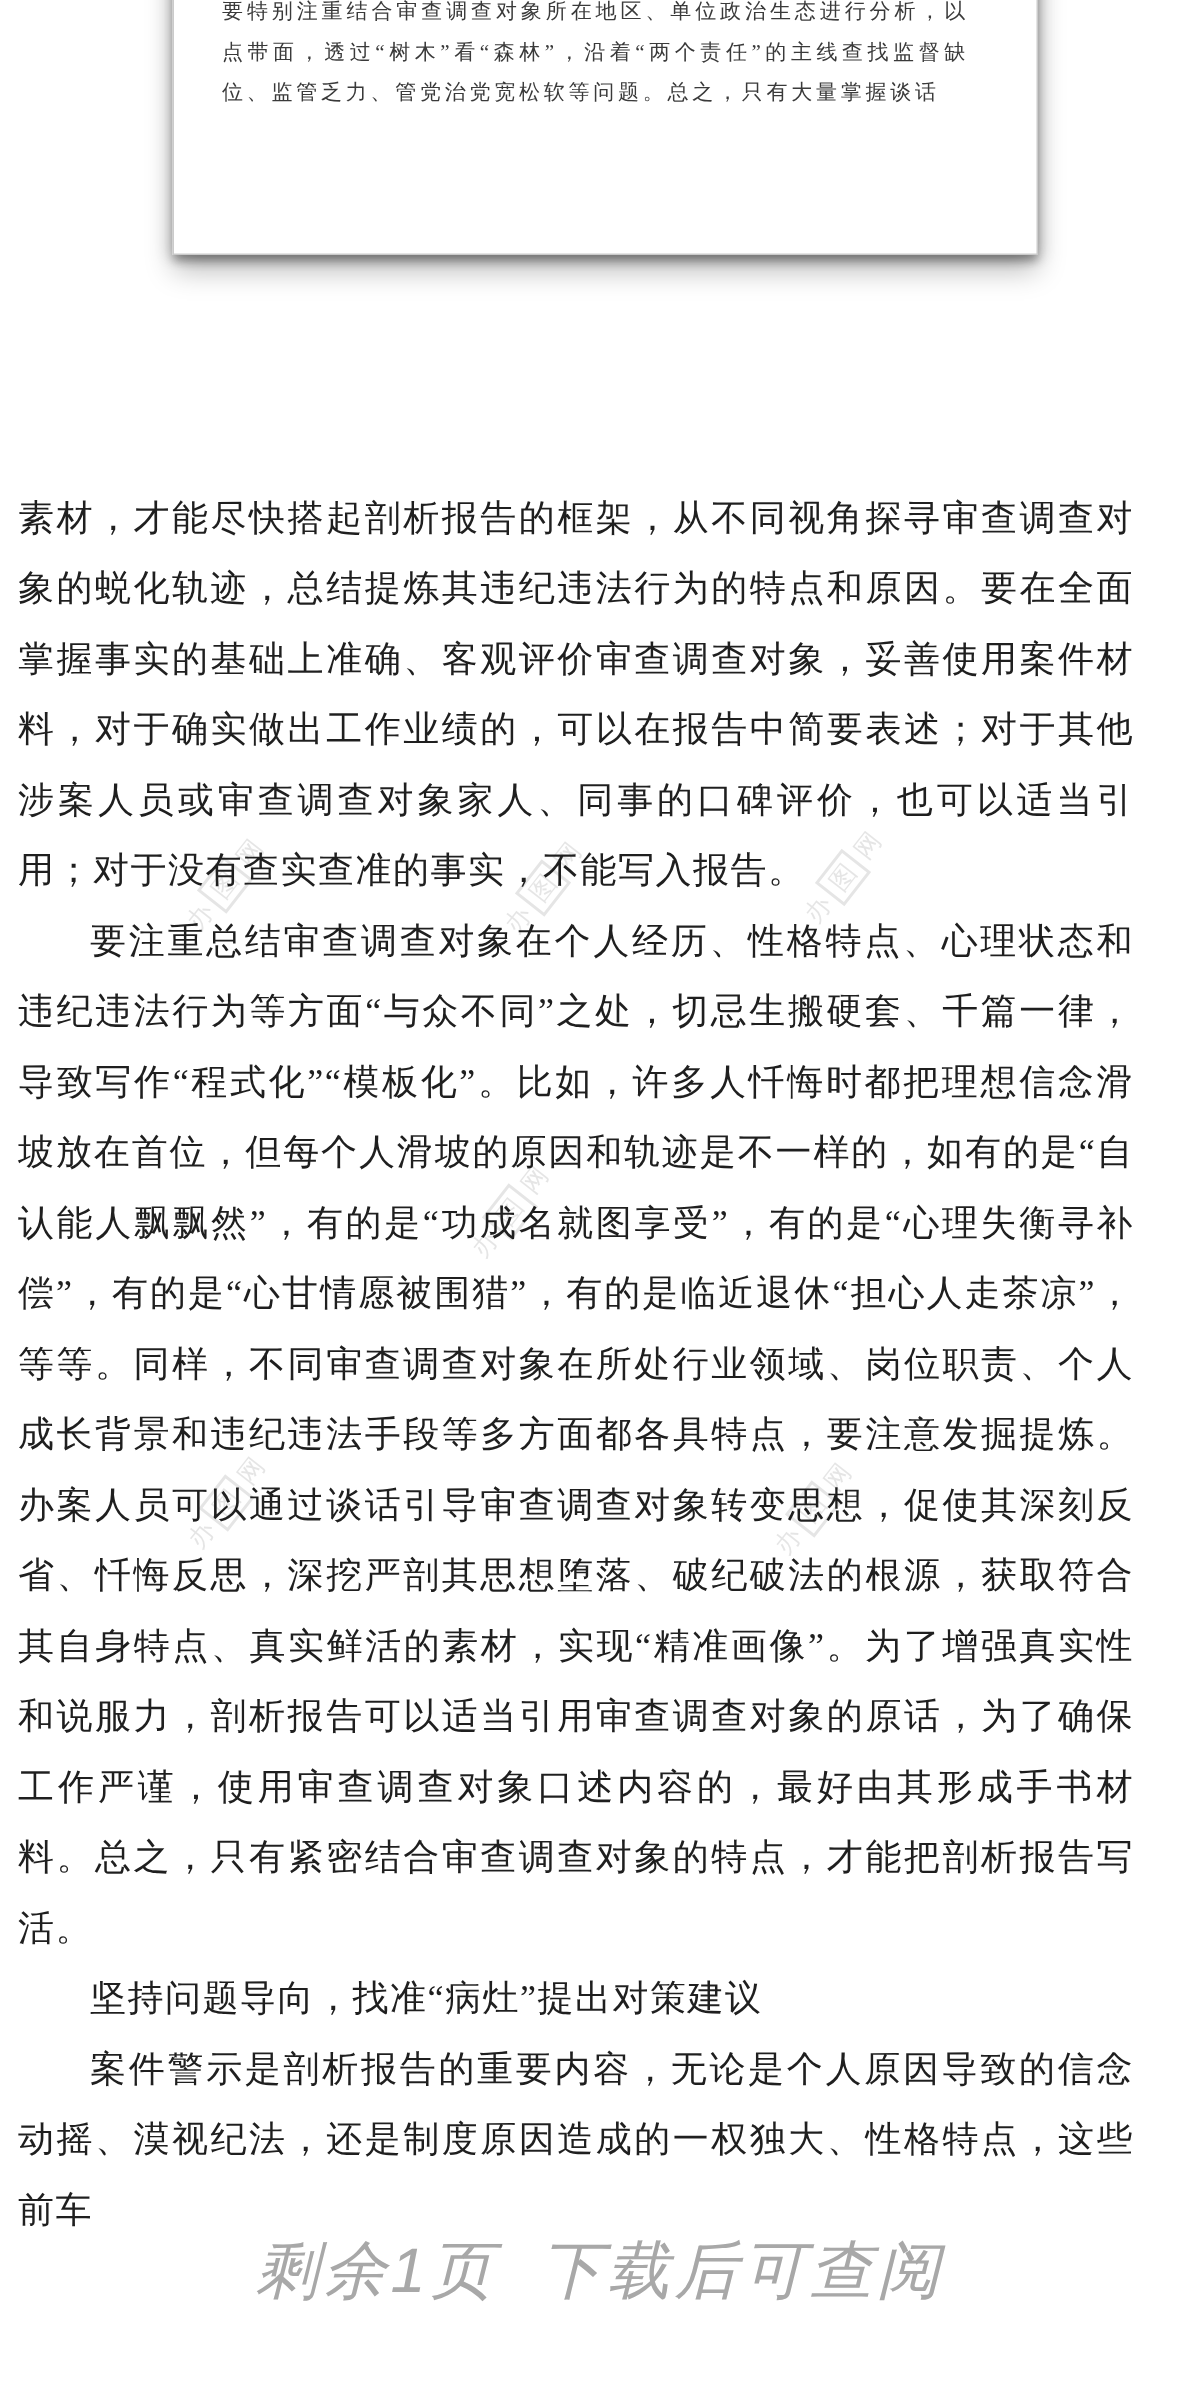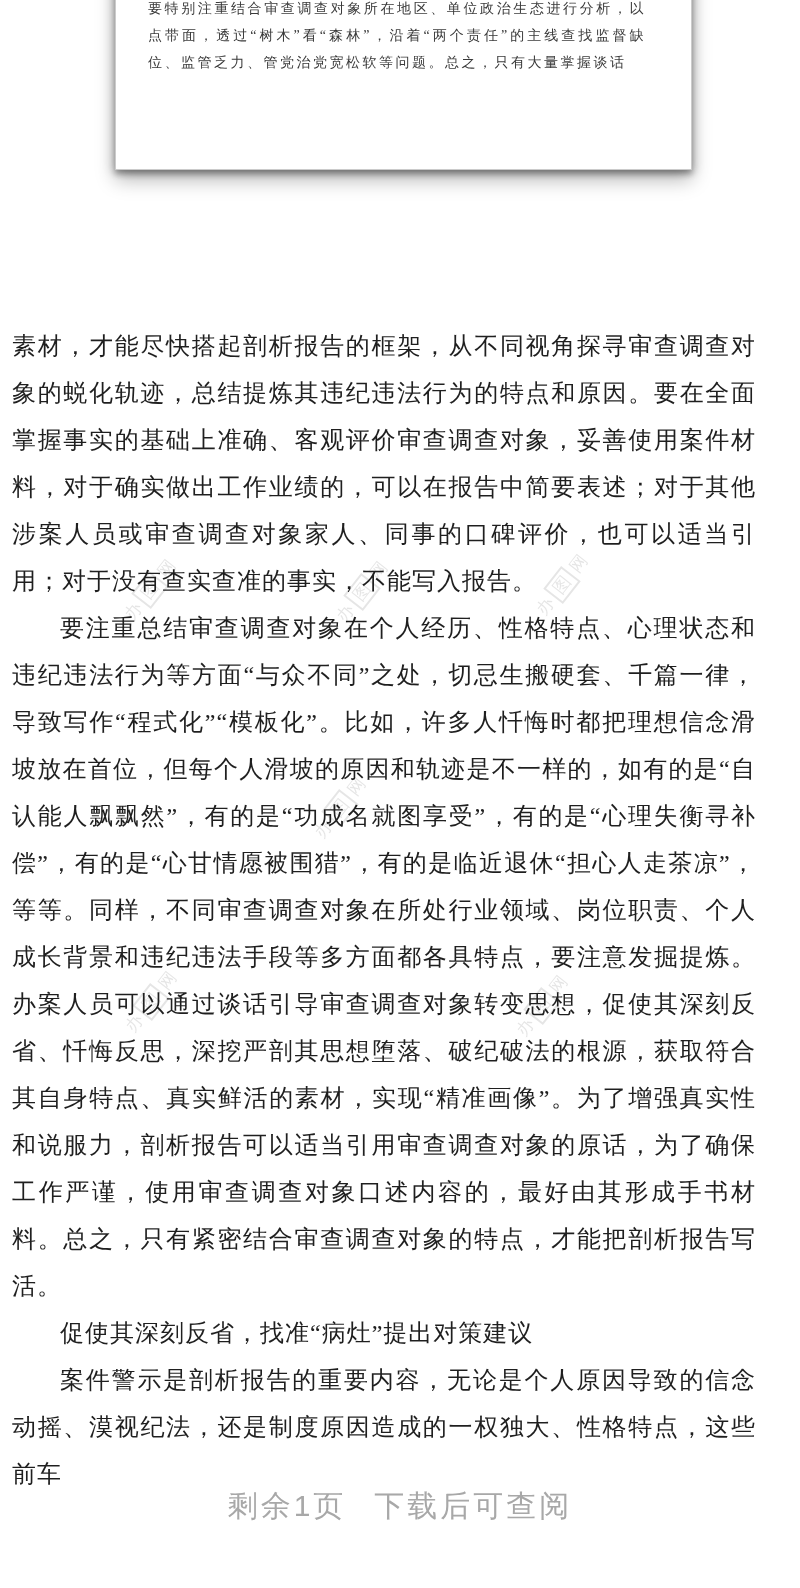--- a/index.html
+++ b/index.html
@@ -43,21 +43,21 @@
     font-size:24px; line-height:47px; letter-spacing:1px;
     color:var(--body-text,#1f1f1f); text-align:justify;
   }
   .doc-body p.indent { text-indent:2em; }
 
   
   .footer {
     position:absolute; left:0; top:1486px; width:100%; z-index:1;
     text-align:center; letter-spacing:3px;
     font-family:"Liberation Sans","DejaVu Sans",sans-serif;
-    font-size:30px; color:var(--footer-text,#a8a8a8);
+    font-size:42px; color:var(--footer-text,#a8a8a8);font-style:italic;
   }
   .footer .hint { margin-left:28px; }
 </style>
 </head>
 <body>
 
 <div class="page">
 
   <div class="wm-layer">
       <div class="wm" style="left: 150px; top: 590px;">
@@ -92,21 +92,21 @@
       </div>
     </div>
 
   <div class="preview-card">
     <p>要特别注重结合审查调查对象所在地区、单位政治生态进行分析，以点带面，透过“树木”看“森林”，沿着“两个责任”的主线查找监督缺位、监管乏力、管党治党宽松软等问题。总之，只有大量掌握谈话</p>
   </div>
 
   <div class="doc-body">
       <p>素材，才能尽快搭起剖析报告的框架，从不同视角探寻审查调查对象的蜕化轨迹，总结提炼其违纪违法行为的特点和原因。要在全面掌握事实的基础上准确、客观评价审查调查对象，妥善使用案件材料，对于确实做出工作业绩的，可以在报告中简要表述；对于其他涉案人员或审查调查对象家人、同事的口碑评价，也可以适当引用；对于没有查实查准的事实，不能写入报告。</p>
       <p class="indent">要注重总结审查调查对象在个人经历、性格特点、心理状态和违纪违法行为等方面“与众不同”之处，切忌生搬硬套、千篇一律，导致写作“程式化”“模板化”。比如，许多人忏悔时都把理想信念滑坡放在首位，但每个人滑坡的原因和轨迹是不一样的，如有的是“自认能人飘飘然”，有的是“功成名就图享受”，有的是“心理失衡寻补偿”，有的是“心甘情愿被围猎”，有的是临近退休“担心人走茶凉”，等等。同样，不同审查调查对象在所处行业领域、岗位职责、个人成长背景和违纪违法手段等多方面都各具特点，要注意发掘提炼。办案人员可以通过谈话引导审查调查对象转变思想，促使其深刻反省、忏悔反思，深挖严剖其思想堕落、破纪破法的根源，获取符合其自身特点、真实鲜活的素材，实现“精准画像”。为了增强真实性和说服力，剖析报告可以适当引用审查调查对象的原话，为了确保工作严谨，使用审查调查对象口述内容的，最好由其形成手书材料。总之，只有紧密结合审查调查对象的特点，才能把剖析报告写活。</p>
-      <p class="indent">促使其深刻反省，找准“病灶”提出对策建议</p>
+      <p class="indent">坚持问题导向，找准“病灶”提出对策建议</p>
       <p class="indent">案件警示是剖析报告的重要内容，无论是个人原因导致的信念动摇、漠视纪法，还是制度原因造成的一权独大、性格特点，这些前车</p>
     </div>
 
   <div class="footer">
     <span>剩余1页</span><span class="hint">下载后可查阅</span>
   </div>
 
 </div>
 
 </body></html>

